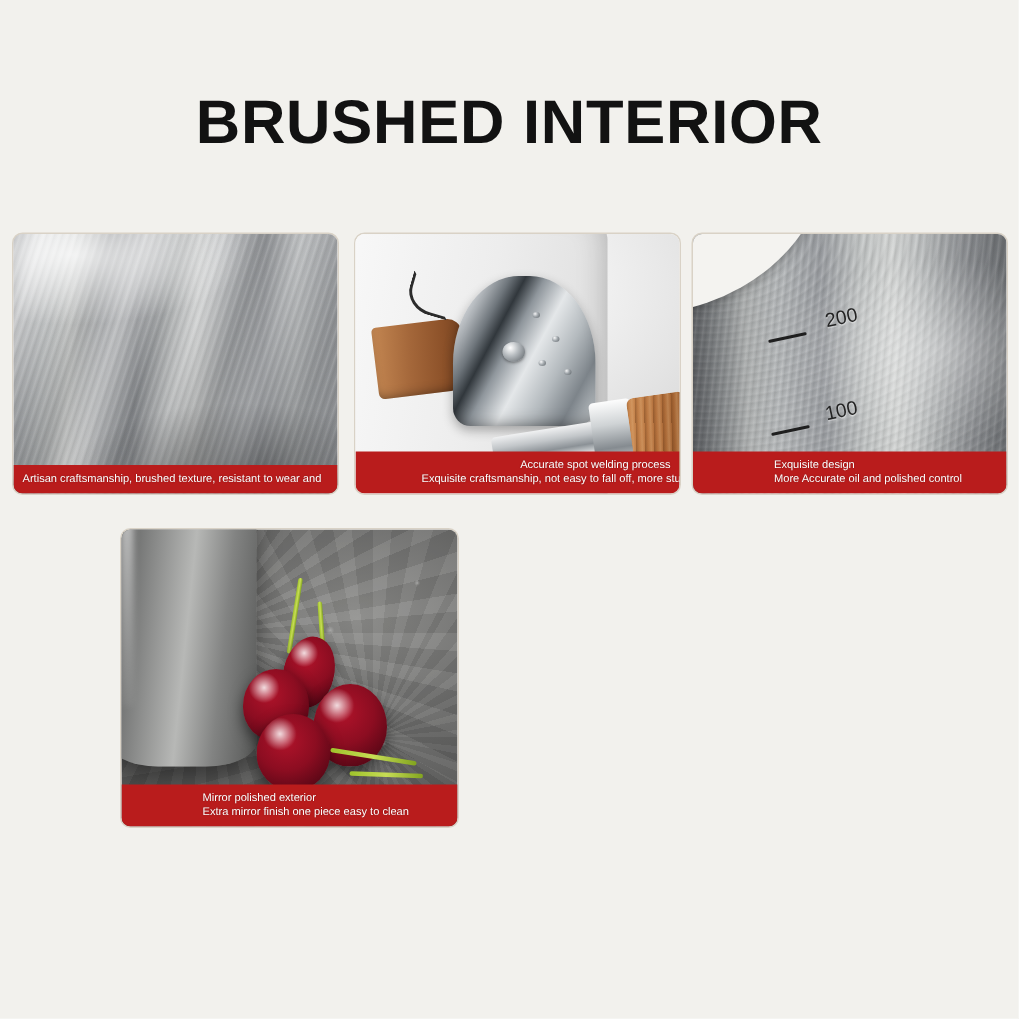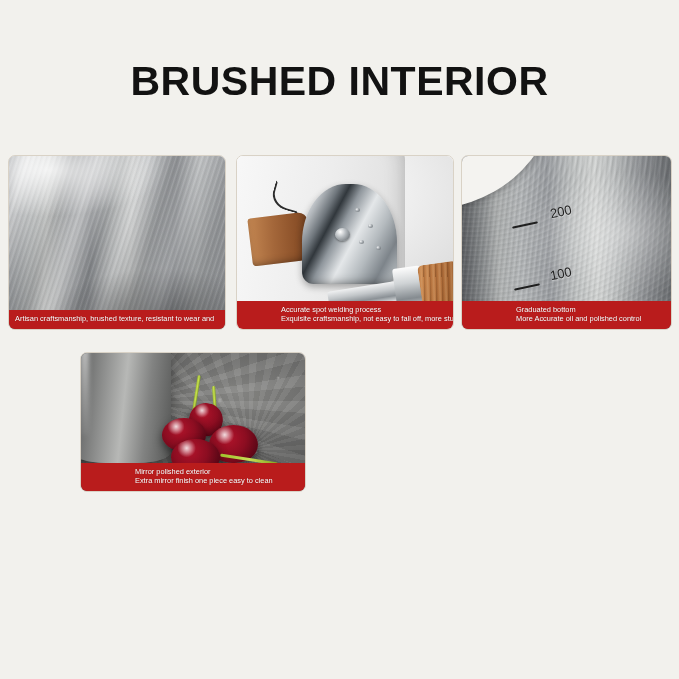--- a/index.html
+++ b/index.html
@@ -57,29 +57,29 @@
     background: #b91c1c;
     color: #ffffff;
     font-size: 7.4px;
     line-height: 9.6px;
     padding: 4px 6px 5px 6px;
     box-sizing: border-box;
     font-family: "Liberation Sans", sans-serif;
     text-shadow: 0 0 1px rgba(0,0,0,0.35);
   }
   .caption.indent { padding-left: 54px; }
-  .caption.indent2 { padding-left: 44px; }
+  .caption.indent2 { padding-left: 44px; text-align: right; }
   .cap-line { display: block; white-space: nowrap; }
 
   
   #panel-brushed-texture { left: 8px;   top: 155px; width: 218px; height: 175px; }
   #panel-spot-welding    { left: 236px; top: 155px; width: 218px; height: 175px; }
   #panel-graduated       { left: 461px; top: 155px; width: 211px; height: 175px; }
   
-  #panel-mirror-polish   { left: 80px;  top: 352px; width: 226px; height: 140px; }
+  #panel-mirror-polish   { left: 80px;  top: 352px; width: 226px; height: 200px; }
   #panel-flat-bottom     { left: 311px; top: 352px; width: 229px; height: 168px; }
 
   
   .brushed-steel {
     position: absolute;
     inset: 0;
     background:
       linear-gradient(107deg,
         rgba(255,255,255,0.00) 0%,
         rgba(255,255,255,0.55) 7%,
@@ -447,21 +447,21 @@
       <div class="grad-lines"></div>
       <div class="grad-curve-lines"></div>
       <div class="grad-shade"></div>
       <div class="grad-rim-corner"></div>
       <div class="grad-tick" id="grad-tick-200"></div>
       <div class="grad-mark" id="grad-label-200">200</div>
       <div class="grad-tick" id="grad-tick-100"></div>
       <div class="grad-mark" id="grad-label-100">100</div>
     </div>
     <div class="caption indent">
-      <span class="cap-line">Graduated bottom</span>
+      <span class="cap-line">Exquisite design</span>
       <span class="cap-line">More Accurate oil and polished control</span>
     </div>
   </div>
 
   <div class="panel" id="panel-mirror-polish">
     <div class="photo">
       <div class="stone-bg"></div>
       <div class="stone-speckle"></div>
       <div class="pot-body">
         <div class="pot-body-sheen"></div>

